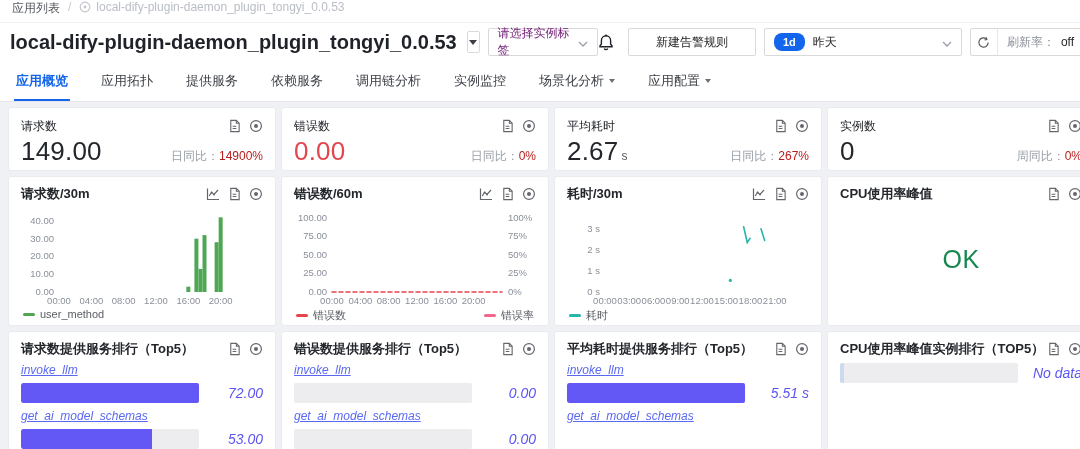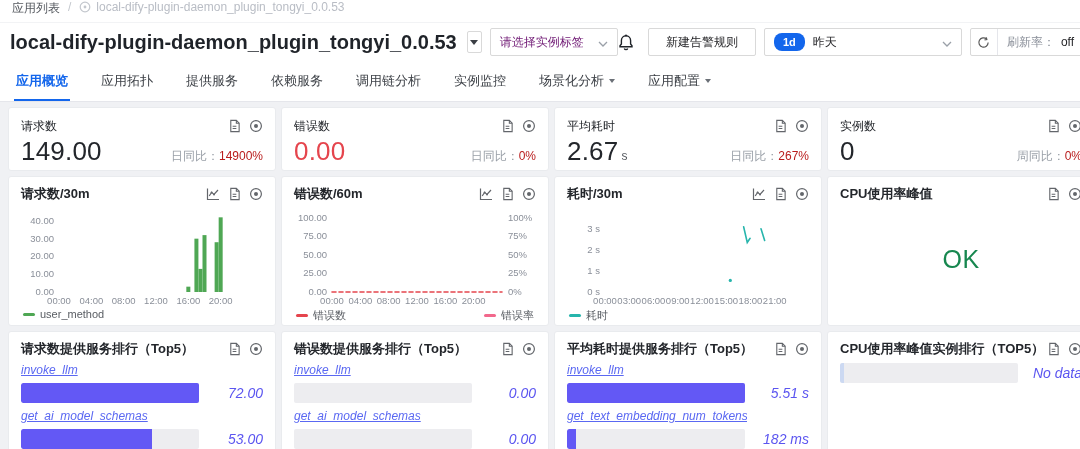--- a/index.html
+++ b/index.html
@@ -34,21 +34,21 @@
   .select-box {
     height:28px; border:1px solid #d9d9d9; border-radius:2px; background:#fff;
     display:flex; align-items:center; padding:0 9px; cursor:pointer;
   }
   .tag-select { width:186px; margin-left:8px; justify-content:space-between; }
   .placeholder { color:#701a75; font-size:12px; }
   .header-spacer { flex:1; }
   .header-right { display:flex; align-items:center; margin-right:-12px; }
   .bell-btn { display:flex; align-items:center; margin-right:14px; cursor:pointer; }
   .ghost-btn {
-    height:28px; padding:0 17px; background:#fff; border:1px solid #d9d9d9; border-radius:2px;
+    height:28px; padding:0 27px; background:#fff; border:1px solid #d9d9d9; border-radius:2px;
     font-size:12px; color:#262629; cursor:pointer; white-space:nowrap; font-family:inherit;
   }
   .time-select { width:198px; margin-left:8px; justify-content:flex-start; position:relative; }
   .time-badge {
     background:#1366ec; color:#fff; font-size:11px; line-height:18px; height:18px;
     padding:0 9px; border-radius:8px; font-weight:700;
   }
   .time-label { font-size:12px; color:#262629; margin-left:8px; flex:1; }
   .refresh-group {
     height:28px; margin-left:8px; border:1px solid #d9d9d9; border-radius:2px; background:#fff;
@@ -620,29 +620,20 @@
         <div class="rank-item first">
           <a class="rank-label">invoke_llm</a>
           <div class="rank-row">
               <div class="rank-track">
                 <div class="rank-fill" style="width: 100%;"></div>
               </div>
               <span class="rank-value">5.51 s</span>
             </div>
         </div>
         <div class="rank-item">
-          <a class="rank-label">get_text_embedding_num_tokens</a>
-          <div class="rank-row">
-              <div class="rank-track">
-                <div class="rank-fill" style="width: 5%;"></div>
-              </div>
-              <span class="rank-value">182 ms</span>
-            </div>
-        </div>
-        <div class="rank-item">
           <a class="rank-label">get_ai_model_schemas</a>
           
         </div>
       </div>
 
       <div class="card rank-card">
         <div class="card-head">
           <span class="card-title">CPU使用率峰值实例排行（TOP5）</span>
           <span class="head-icons">
             <span>

